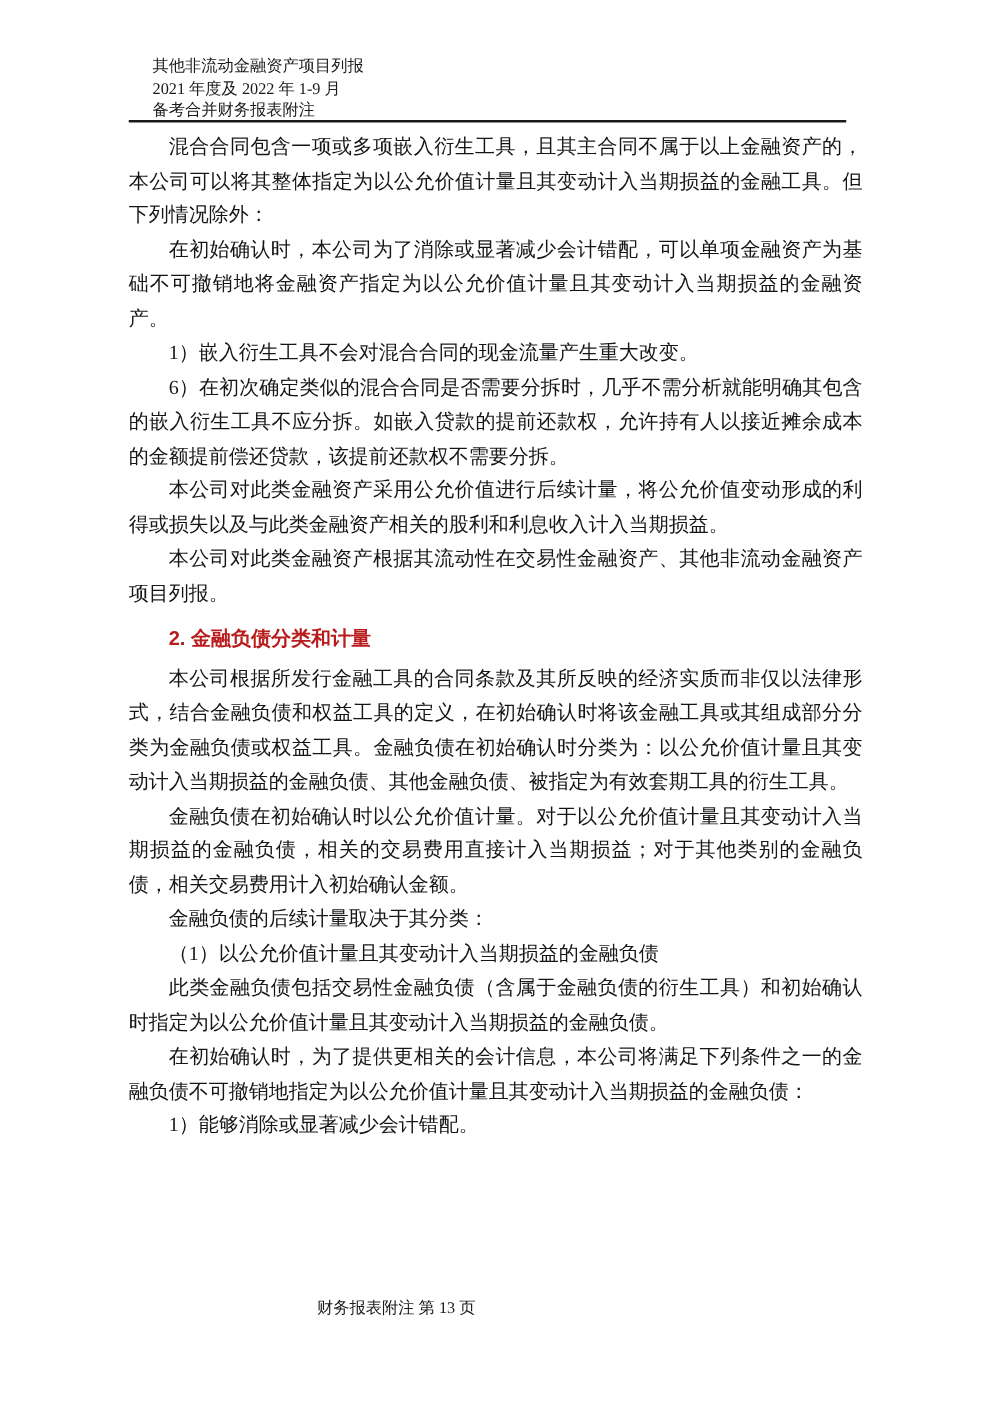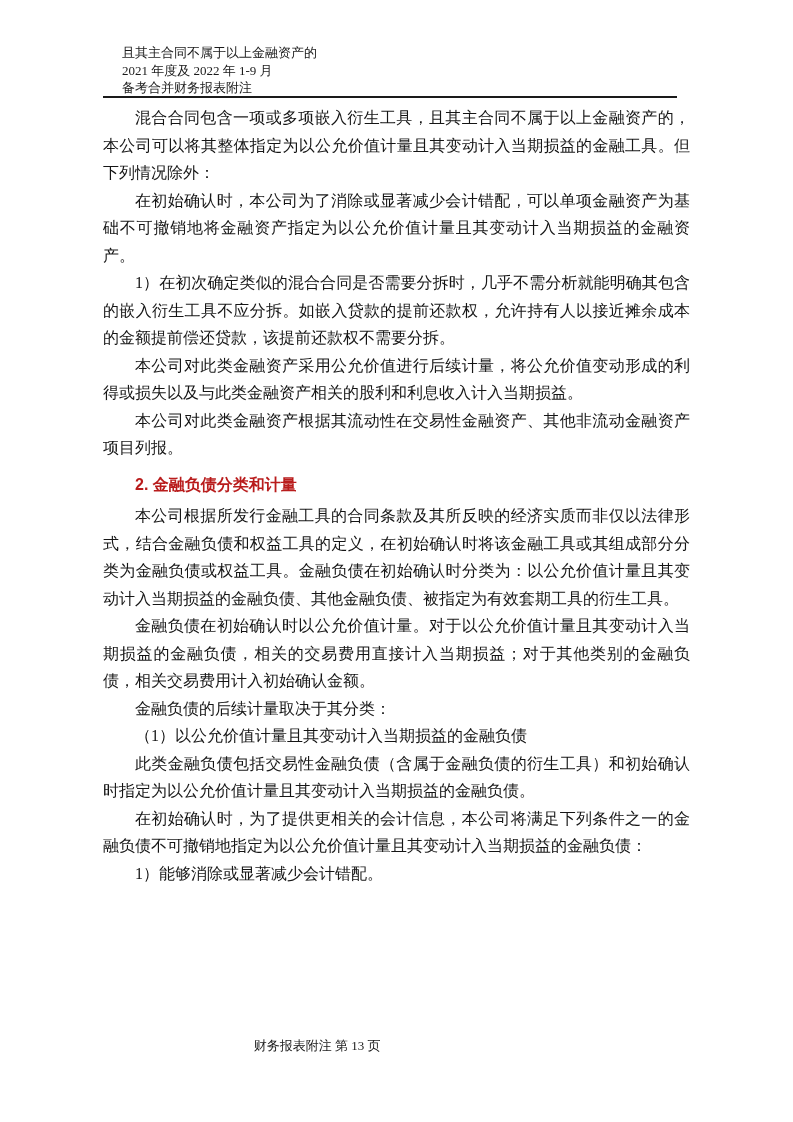--- a/index.html
+++ b/index.html
@@ -70,31 +70,32 @@
     line-height: 17px;
     color: #1a1a1a;
   }
 </style>
 </head>
 <body>
 
 <div class="page">
 
   <div class="header">
-    <div>且其主合同不属于以上金融资产的</div>
+    <div>其他非流动金融资产项目列报</div>
     <div>2021 年度及 2022 年 1-9 月</div>
     <div>备考合并财务报表附注</div>
   </div>
 
   <div class="header-rule"></div>
 
   <div class="body-block">
     <p>混合合同包含一项或多项嵌入衍生工具，且其主合同不属于以上金融资产的，本公司可以将其整体指定为以公允价值计量且其变动计入当期损益的金融工具。但下列情况除外：</p>
     <p>在初始确认时，本公司为了消除或显著减少会计错配，可以单项金融资产为基础不可撤销地将金融资产指定为以公允价值计量且其变动计入当期损益的金融资产。</p>
-    <p>1）在初次确定类似的混合合同是否需要分拆时，几乎不需分析就能明确其包含的嵌入衍生工具不应分拆。如嵌入贷款的提前还款权，允许持有人以接近摊余成本的金额提前偿还贷款，该提前还款权不需要分拆。</p>
+    <p>1）嵌入衍生工具不会对混合合同的现金流量产生重大改变。</p>
+    <p>6）在初次确定类似的混合合同是否需要分拆时，几乎不需分析就能明确其包含的嵌入衍生工具不应分拆。如嵌入贷款的提前还款权，允许持有人以接近摊余成本的金额提前偿还贷款，该提前还款权不需要分拆。</p>
     <p>本公司对此类金融资产采用公允价值进行后续计量，将公允价值变动形成的利得或损失以及与此类金融资产相关的股利和利息收入计入当期损益。</p>
     <p>本公司对此类金融资产根据其流动性在交易性金融资产、其他非流动金融资产项目列报。</p>
     <h3 class="section-heading">2. 金融负债分类和计量</h3>
     <p>本公司根据所发行金融工具的合同条款及其所反映的经济实质而非仅以法律形式，结合金融负债和权益工具的定义，在初始确认时将该金融工具或其组成部分分类为金融负债或权益工具。金融负债在初始确认时分类为：以公允价值计量且其变动计入当期损益的金融负债、其他金融负债、被指定为有效套期工具的衍生工具。</p>
     <p>金融负债在初始确认时以公允价值计量。对于以公允价值计量且其变动计入当期损益的金融负债，相关的交易费用直接计入当期损益；对于其他类别的金融负债，相关交易费用计入初始确认金额。</p>
     <p>金融负债的后续计量取决于其分类：</p>
     <p>（1）以公允价值计量且其变动计入当期损益的金融负债</p>
     <p>此类金融负债包括交易性金融负债（含属于金融负债的衍生工具）和初始确认时指定为以公允价值计量且其变动计入当期损益的金融负债。</p>
     <p>在初始确认时，为了提供更相关的会计信息，本公司将满足下列条件之一的金融负债不可撤销地指定为以公允价值计量且其变动计入当期损益的金融负债：</p>
     <p>1）能够消除或显著减少会计错配。</p>

